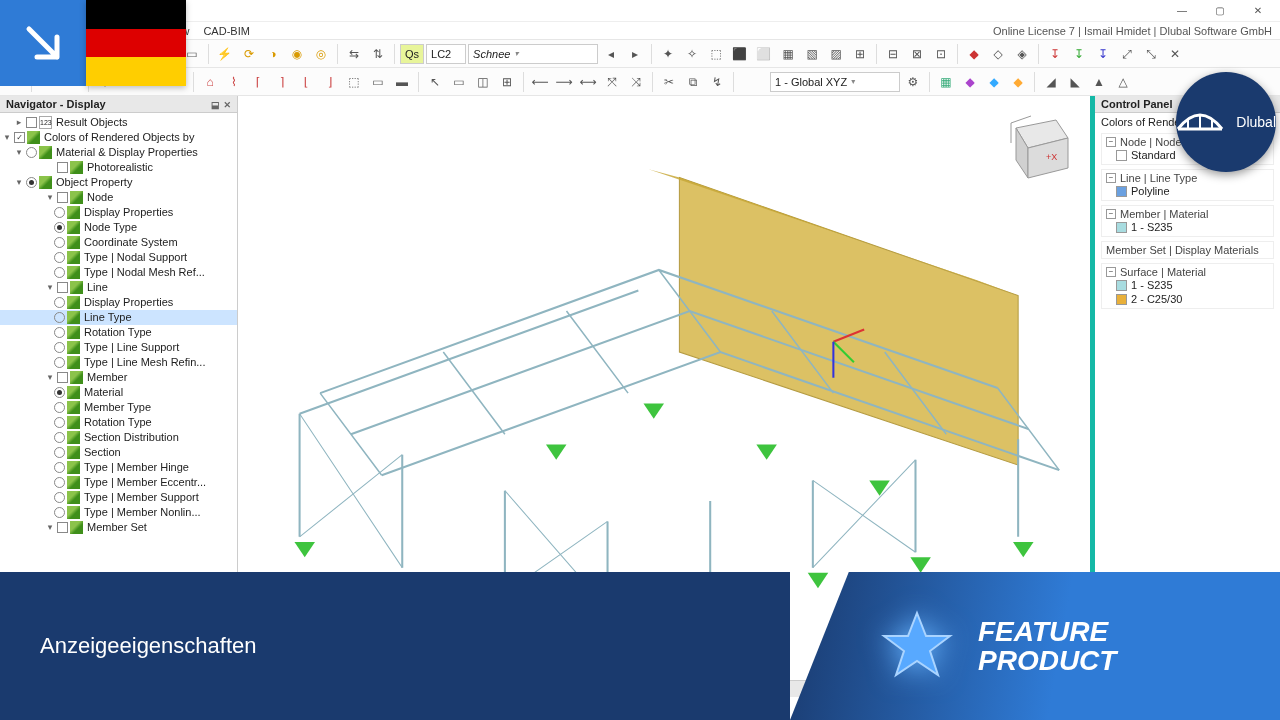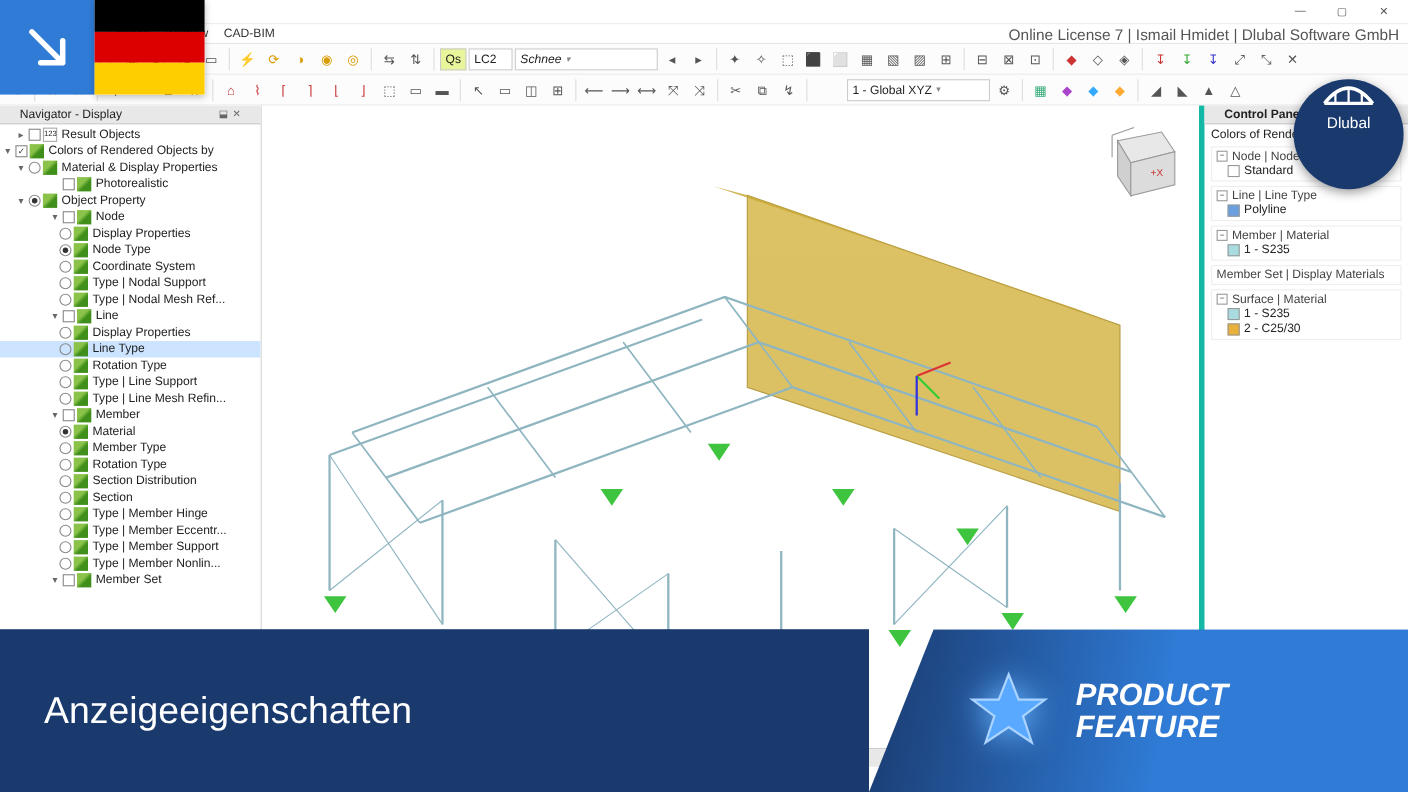--- a/index.html
+++ b/index.html
@@ -4,29 +4,29 @@
 <style>
   * { box-sizing: border-box; margin: 0; padding: 0; font-family: "Segoe UI", Tahoma, sans-serif; }
   body { width: 1280px; height: 720px; overflow: hidden; background: #fff; position: relative; font-size: 11px; color: #222; }
   .title-bar { height: 22px; background: #fff; display: flex; align-items: center; padding: 0 4px; justify-content: space-between; border-bottom: 1px solid #eee;}
   .title-left { display:flex; align-items:center; gap:6px;}
   .title-right { display:flex; align-items:center; gap:10px;}
   .win-btns { display:flex; gap:2px; }
   .win-btn { width: 36px; height: 20px; display:flex; align-items:center; justify-content:center; font-size:10px; color:#555;}
   .menu-bar { height: 18px; display:flex; align-items:center; gap:14px; padding: 0 8px; font-size:11px; color:#333; border-bottom:1px solid #e6e6e6;}
   .menu-spacer{flex:1;}
-  .license{color:#555;font-size:14px;}
+  .license{color:#555;font-size:11px;}
   .toolbar-row { height: 28px; display:flex; align-items:center; gap:2px; padding:0 4px; border-bottom:1px solid #e6e6e6; background:#fcfcfc; overflow:hidden;}
   .tb-btn { width:22px; height:22px; display:flex; align-items:center; justify-content:center; border:1px solid transparent; border-radius:2px; font-size:12px; color:#555;}
   .tb-sep{width:1px; height:20px; background:#ddd; margin:0 3px;}
   .tb-combo{height:20px; border:1px solid #ccc; font-size:11px; padding:0 4px; background:#fff; display:flex; align-items:center; gap:4px;}
   .tb-combo .dd{font-size:8px;color:#888;}
   .main { display:flex; height: calc(100% - 22px - 18px - 28px - 28px); }
   .navigator { width:238px; border-right:1px solid #ccc; display:flex; flex-direction:column; background:#fff; overflow:hidden;}
-  .panel-header { background:#e8e8e8; padding:2px 18px; font-size:11px; display:flex; justify-content:space-between; align-items:flex-start; border-bottom:1px solid #ccc;}
+  .panel-header { background:#e8e8e8; padding:2px 6px; font-size:11px; display:flex; justify-content:space-between; align-items:flex-end; border-bottom:1px solid #ccc;font-weight:bold;}
   .panel-header .ctrls{display:flex; gap:4px; font-size:9px; color:#666;}
   .tree { flex:1; overflow:auto; padding:2px 0; font-size:11px; line-height:15px;}
   .tree-row { display:flex; align-items:center; white-space:nowrap; padding:0 2px; gap:2px;}
   .tree-row.sel{background:#cce4ff;}
   .exp{width:10px; text-align:center; color:#666; font-size:9px; user-select:none;}
   .chk{width:11px; height:11px; border:1px solid #888; display:inline-block; font-size:8px; line-height:9px; text-align:center; color:#333;}
   .rad{width:11px; height:11px; border:1px solid #888; border-radius:50%; display:inline-flex; align-items:center; justify-content:center;}
   .rad.on::after{content:"";width:5px;height:5px;border-radius:50%;background:#333;}
   .ico{width:13px;height:13px; display:inline-block;}
   .ico-g{background:linear-gradient(135deg,#8bc34a 40%,#3f8f1a 60%);}
@@ -45,26 +45,26 @@
   .cp-title{display:flex; align-items:center; gap:4px; color:#444;}
   .cp-title .box{width:10px;height:10px;border:1px solid #999;font-size:8px;line-height:8px;text-align:center;}
   .swatch{width:11px;height:11px;display:inline-block;margin-right:4px;border:1px solid #999;}
   .cp-item{display:flex; align-items:center; padding:1px 0 1px 10px;}
   .bottom-icons{margin-top:auto; padding:6px; display:flex; justify-content:flex-end; gap:6px;}
   
   .overlay-top{position:absolute; top:0; left:0; display:flex; z-index:50;}
   .ov-arrow{width:86px;height:86px;background:#2f7bd6;display:flex;align-items:center;justify-content:center;}
   .ov-flag{width:100px;height:86px;display:flex;flex-direction:column;box-shadow:0 2px 6px rgba(0,0,0,.25);}
   .ov-flag .stripe{flex:1;}
-  .dlubal-badge{position:absolute; top:72px; right:4px; width:100px; height:100px; border-radius:50%; background:#1a3a6e; display:flex; flex-direction:column; align-items:center; justify-content:flex-start; color:#fff; z-index:50; box-shadow:0 3px 10px rgba(0,0,0,.4);}
+  .dlubal-badge{position:absolute; top:72px; right:4px; width:100px; height:100px; border-radius:50%; background:#1a3a6e; display:flex; flex-direction:row; align-items:center; justify-content:space-between; color:#fff; z-index:50; box-shadow:0 3px 10px rgba(0,0,0,.4);}
   .dlubal-badge svg{margin-bottom:3px;}
   .dlubal-badge span{font-size:14px;font-weight:500;}
   .overlay-bottom{position:absolute; left:0; bottom:0; width:100%; height:148px; z-index:40; display:flex;}
   .ob-left{flex:1; background:#1a3a6e; display:flex; align-items:center; padding-left:40px;}
-  .ob-left span{color:#fff; font-size:34px; font-weight:400;}
+  .ob-left span{color:#fff; font-size:22px; font-weight:400;}
   .ob-right{width:490px; position:relative; background:linear-gradient(100deg,#1a3a6e 0%, #2f7bd6 55%, #2f7bd6 100%); clip-path: polygon(12% 0, 100% 0, 100% 100%, 0 100%); display:flex; align-items:center; padding-left:90px; gap:24px;}
   .ob-right .txt{color:#fff; font-size:28px; font-weight:700; font-style:italic; line-height:1.05;}
   .star{filter:drop-shadow(0 0 14px #66b3ff);}
 </style>
 </head>
 <body>
 
 <div class="title-bar">
   <div class="title-left">
     <span>hlhalle_fertig.rf6</span>
@@ -553,17 +553,17 @@
 
 <div class="overlay-bottom">
   <div class="ob-left">
     <span>Anzeigeeigenschaften</span>
   </div>
   <div class="ob-right">
     <svg class="star" width="74" height="74" viewBox="0 0 74 74">
       <polygon points="37,4 46,27 70,27 50,42 58,66 37,52 16,66 24,42 4,27 28,27" fill="#58a9ff" stroke="#aad4ff" stroke-width="2"></polygon>
     </svg>
     <div class="txt">
+      <div>FEATURE</div>
       <div>PRODUCT</div>
-      <div>FEATURE</div>
     </div>
   </div>
 </div>
 
 </body></html>

